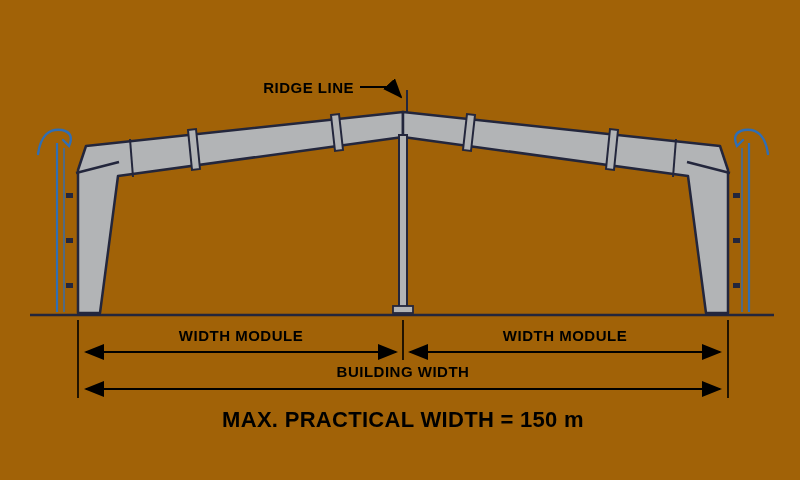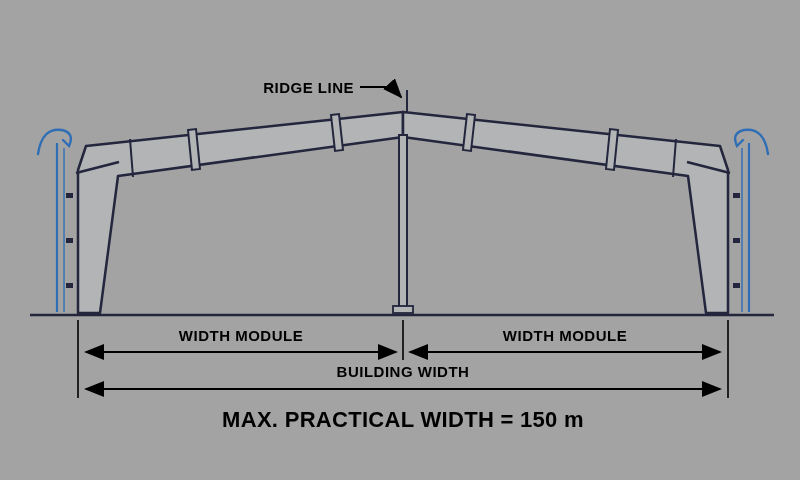--- a/index.html
+++ b/index.html
@@ -8,21 +8,21 @@
     width: 800px;
     height: 480px;
     background: #ffffff;
     font-family: "Liberation Sans", sans-serif;
   }
   .stage {
     position: relative;
     width: 800px;
     height: 480px;
     overflow: hidden;
-    background: #a3a3a3;
+    background: #a16207;
   }
   svg { display: block; }
   text {
     font-family: "Liberation Sans", sans-serif;
     fill: #000000;
   }
   .dim-label {
     font-size: 15px;
     font-weight: bold;
     letter-spacing: 0.5px;

